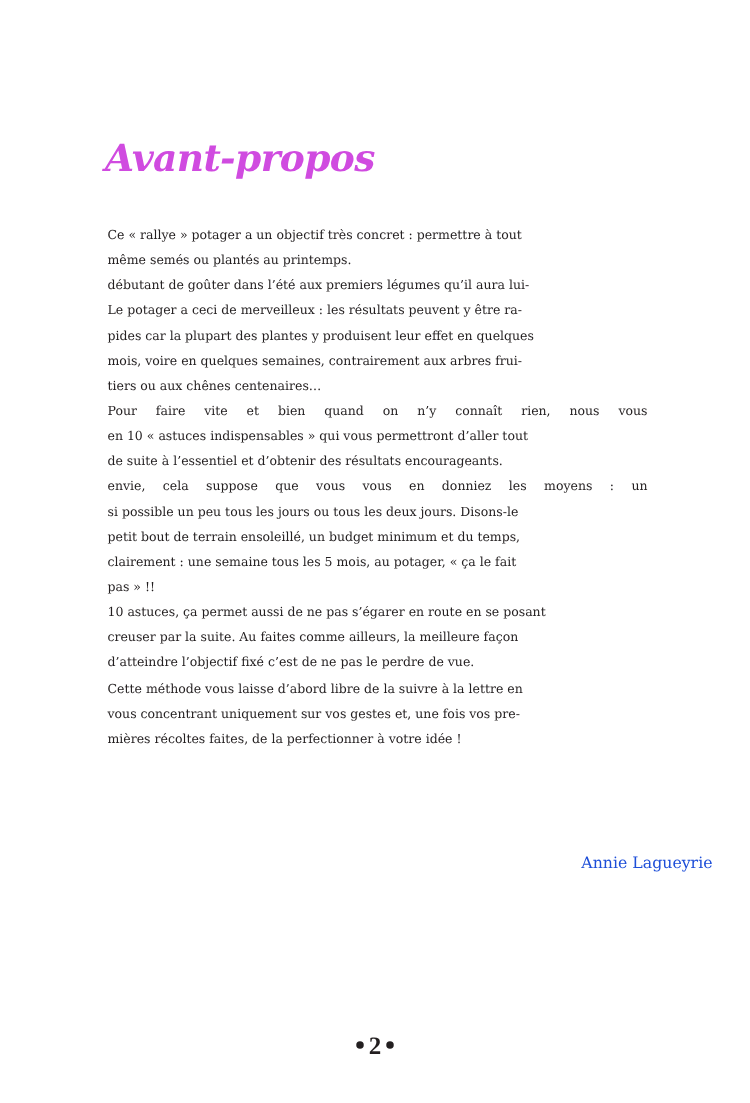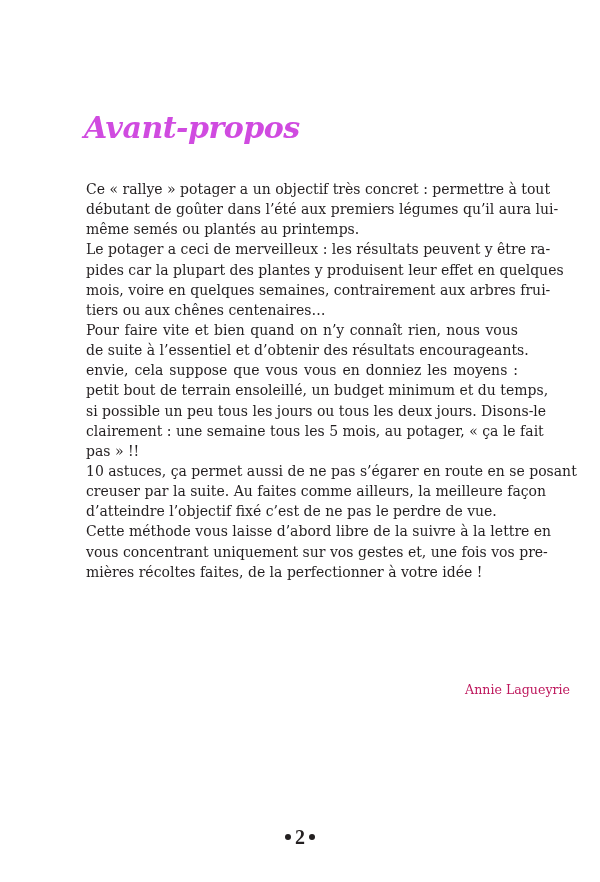--- a/index.html
+++ b/index.html
@@ -32,42 +32,42 @@
       letter-spacing: -0.5px;
       color: #d04be0;
       line-height: 44px;
     }
     .body-text {
       position: absolute;
       left: 86px;
       top: 179px;
       width: 432px;
       font-family: "DejaVu Serif", serif;
-      font-size: 14px;
+      font-size: 10px;
       line-height: 20.15px;
       color: #231f20;
     }
     .line {
       display: block;
       white-space: nowrap;
       height: 20.15px;
     }
     .line.justify {
       text-align: justify;
       text-align-last: justify;
       white-space: normal;
       overflow: hidden;
     }
     .signature {
       position: absolute;
       right: 70px;
       top: 682px;
       font-family: "DejaVu Serif", serif;
       font-size: 12.6px;
-      color: #be185d;
+      color: #1d4ed8;
     }
     .page-number {
       position: absolute;
       left: 0;
       width: 600px;
       top: 826px;
       text-align: center;
       font-family: "Liberation Serif", serif;
       font-size: 20px;
       font-weight: bold;
@@ -86,31 +86,32 @@
     }
   </style>
 </head>
 <body>
 
 <div class="page">
   <h1 class="title" style="color: rgb(208, 75, 224);">Avant-propos</h1>
 
   <div class="body-text">
     <span class="line">Ce « rallye » potager a un objectif très concret : permettre à tout</span>
+    <span class="line">même semés ou plantés au printemps.</span>
     <span class="line">débutant de goûter dans l’été aux premiers légumes qu’il aura lui-</span>
-    <span class="line">même semés ou plantés au printemps.</span>
     <span class="line">Le potager a ceci de merveilleux : les résultats peuvent y être ra-</span>
     <span class="line">pides car la plupart des plantes y produisent leur effet en quelques</span>
     <span class="line">mois, voire en quelques semaines, contrairement aux arbres frui-</span>
     <span class="line">tiers ou aux chênes centenaires…</span>
     <span class="line justify">Pour faire vite et bien quand on n’y connaît rien, nous vous</span>
+    <span class="line">en 10 « astuces indispensables » qui vous permettront d’aller tout</span>
     <span class="line">de suite à l’essentiel et d’obtenir des résultats encourageants.</span>
     <span class="line justify">envie, cela suppose que vous vous en donniez les moyens : un</span>
+    <span class="line">si possible un peu tous les jours ou tous les deux jours. Disons-le</span>
     <span class="line">petit bout de terrain ensoleillé, un budget minimum et du temps,</span>
-    <span class="line">si possible un peu tous les jours ou tous les deux jours. Disons-le</span>
     <span class="line">clairement : une semaine tous les 5 mois, au potager, « ça le fait</span>
     <span class="line">pas » !!</span>
     <span class="line">10 astuces, ça permet aussi de ne pas s’égarer en route en se posant</span>
     <span class="line">creuser par la suite. Au faites comme ailleurs, la meilleure façon</span>
     <span class="line">d’atteindre l’objectif fixé c’est de ne pas le perdre de vue.</span>
     <span class="line">Cette méthode vous laisse d’abord libre de la suivre à la lettre en</span>
     <span class="line">vous concentrant uniquement sur vos gestes et, une fois vos pre-</span>
     <span class="line">mières récoltes faites, de la perfectionner à votre idée !</span>
   </div>
 

